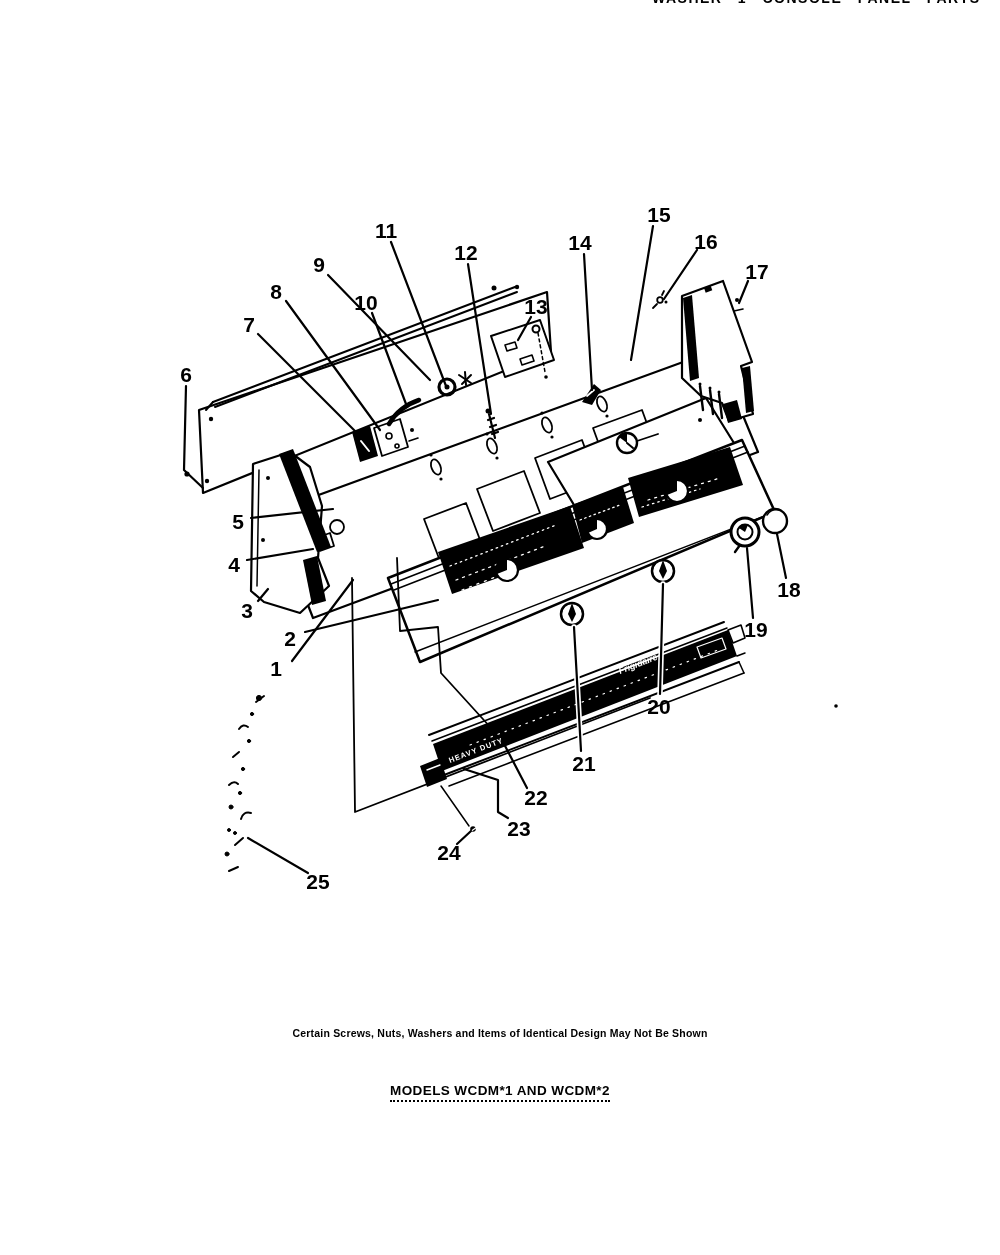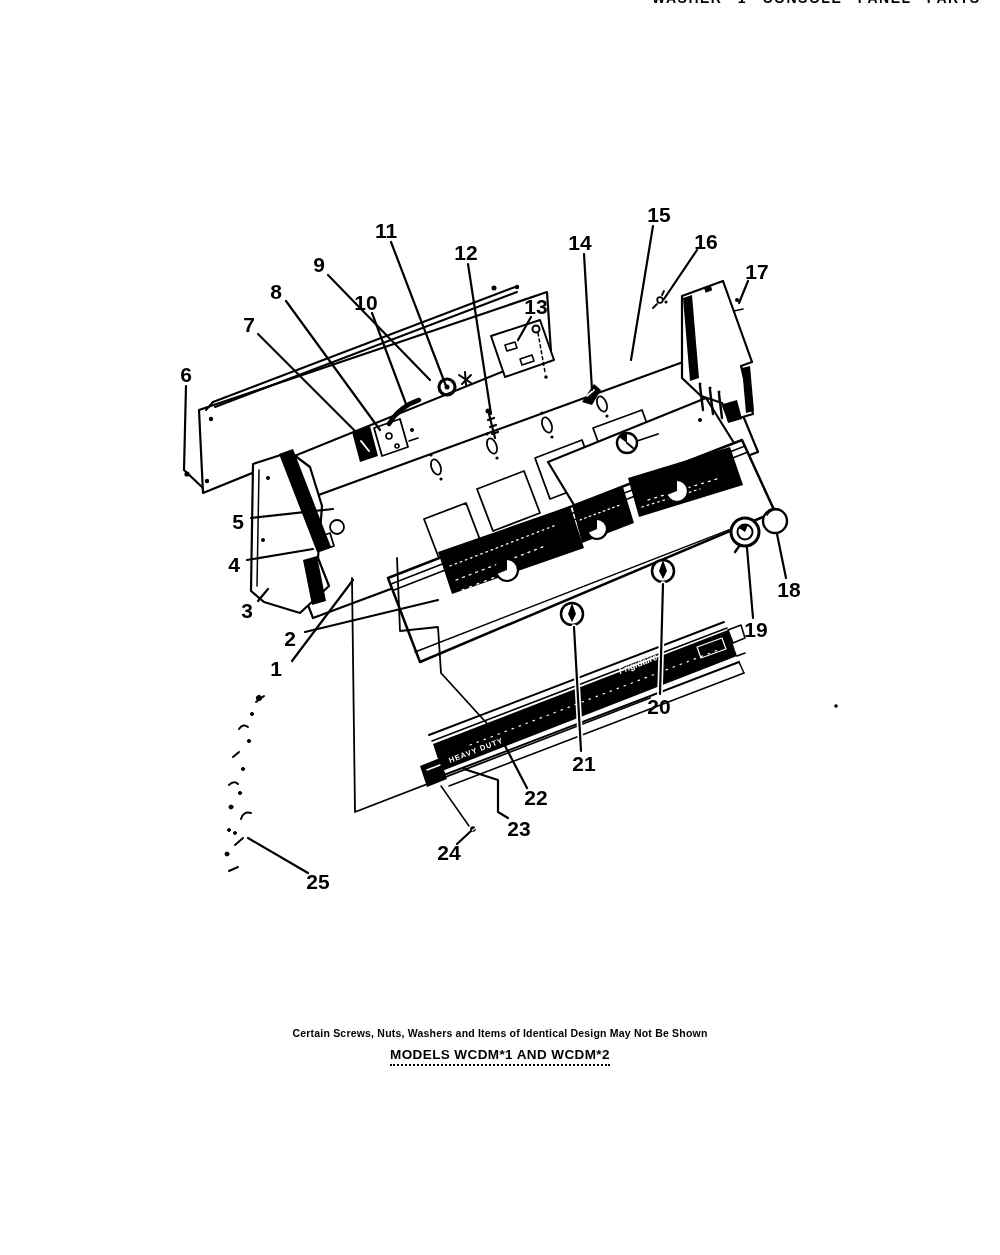--- a/index.html
+++ b/index.html
@@ -4,21 +4,21 @@
 <style>
   html,body{margin:0;padding:0;background:#fff;}
   .page{position:relative;width:1000px;height:1255px;overflow:hidden;background:#fff;
         font-family:"Liberation Sans",sans-serif;}
   .top-header{position:absolute;left:652px;top:-10px;font-weight:700;font-size:14px;
         letter-spacing:1.5px;word-spacing:10px;white-space:nowrap;color:#000;}
   .diagram-svg{position:absolute;left:0;top:0;}
   .footer{position:absolute;left:0;right:0;text-align:center;color:#000;}
   .footer-note{top:1027px;font-size:10.5px;font-weight:700;letter-spacing:.2px;}
   .footer-models{top:1047px;font-size:13.5px;font-weight:700;letter-spacing:.4px;}
-  .footer-models span{display:inline-block;border-bottom:2px dotted #000;padding-bottom:2px;}
+  .footer-models span{display:inline-block;border-bottom:2px dotted #000;padding-bottom:2px;margin-top:36px;}
   text.callout{font-family:"Liberation Sans",sans-serif;font-weight:700;font-size:21px;fill:#000;}
   .lbl{font-family:"Liberation Sans",sans-serif;}
 </style>
 </head>
 <body>
 
 <div class="page">
 
   <div class="top-header">WASHER 1 CONSOLE PANEL PARTS</div>
 

